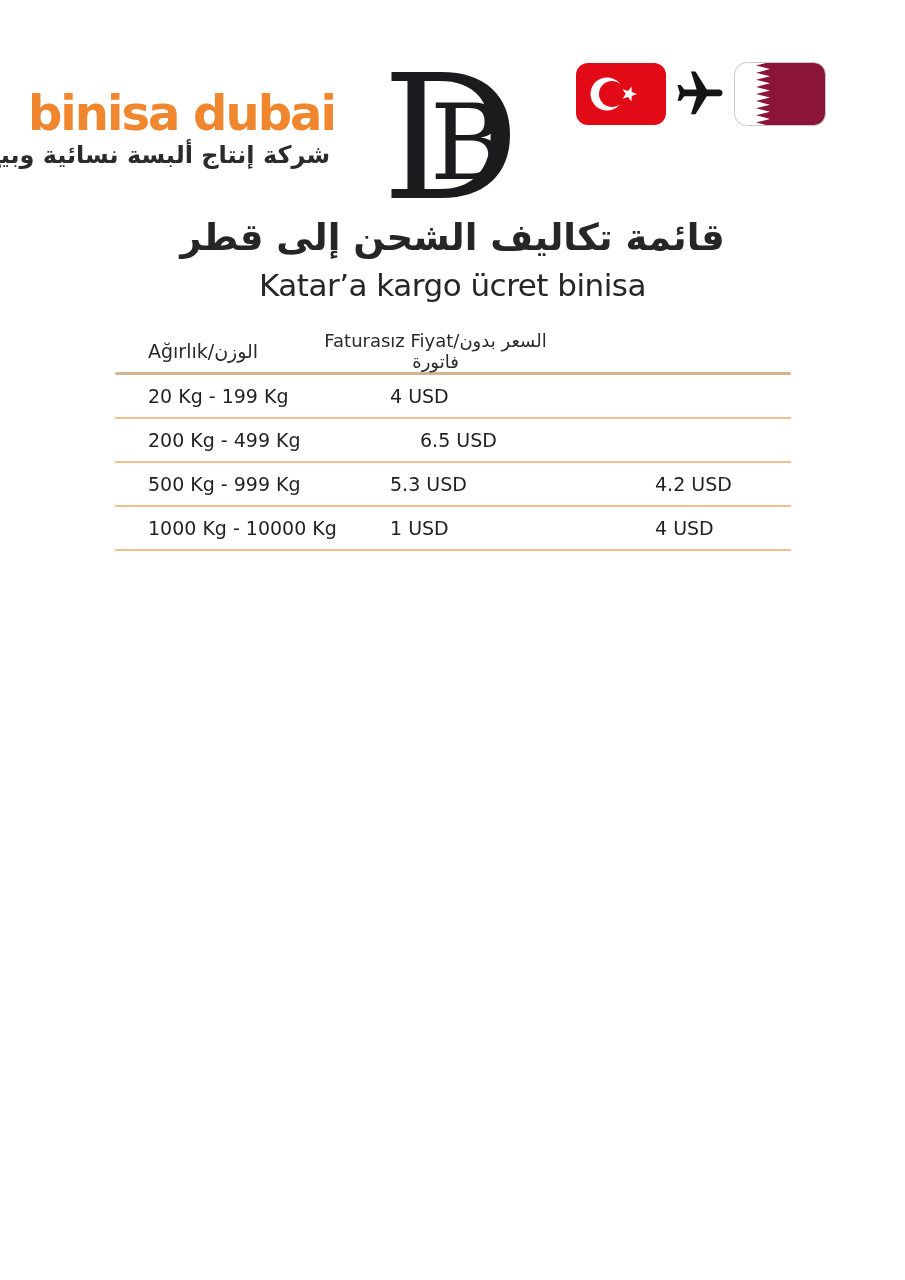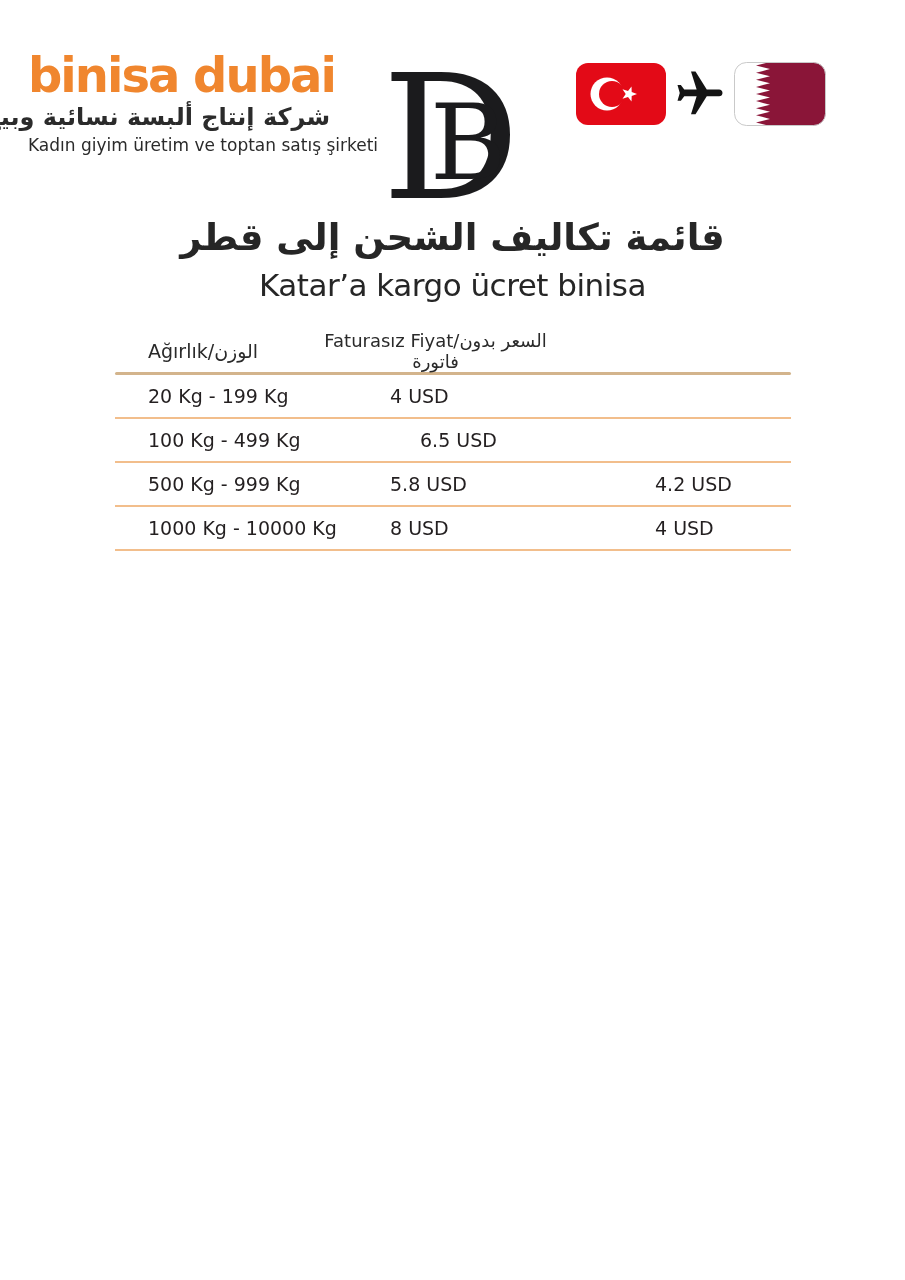--- a/index.html
+++ b/index.html
@@ -13,21 +13,21 @@
   }
   *{margin:0;padding:0;box-sizing:border-box;}
   html,body{background:#ffffff;}
   body{font-family:"DejaVu Sans","Liberation Sans",sans-serif;color:var(--text-dark,#231F20);}
   .page{position:relative;width:905px;height:1280px;background:#ffffff;overflow:hidden;}
 
   
   .brand{position:absolute;left:28px;top:50px;width:302px;text-align:center;}
   .brand-name{
     font-size:48px;font-weight:bold;letter-spacing:-2px;line-height:1.05;
-    color:var(--brand-orange,#F0862E);text-align:left;white-space:nowrap;
+    color:var(--brand-orange,#F0862E);text-align:left;white-space:nowrap;margin-top:38px;
   }
   .brand-ar{font-size:24px;font-weight:bold;color:#2b2b2b;margin-top:3px;direction:rtl;white-space:nowrap;}
   .brand-tr{font-size:17px;color:#2b2b2b;margin-top:4px;white-space:nowrap;}
 
   
   .monogram{position:absolute;left:386px;top:46px;width:152px;height:170px;}
   .monogram text{font-family:"DejaVu Serif","Liberation Serif",serif;fill:#1b1b1d;}
 
   
   .route{position:absolute;left:576px;top:62px;display:flex;align-items:center;gap:7px;}
@@ -59,21 +59,20 @@
   .c-noinv{padding-left:110px;white-space:nowrap;}
 </style>
 </head>
 <body>
 
 <div class="page">
 
   <div class="brand">
     <div class="brand-name">binisa dubai</div>
     <div class="brand-ar">شركة إنتاج ألبسة نسائية وبيع بالجملة</div>
-    <div class="brand-tr">Kadın giyim üretim ve toptan satış şirketi</div>
   </div>
 
   <div class="monogram">
     <svg width="152" height="170" viewBox="0 0 152 170">
       <text x="-4" y="152" font-size="172">D</text>
       <text x="44" y="133" font-size="104">B</text>
     </svg>
   </div>
 
   <div class="route">
@@ -110,28 +109,28 @@
       <div class="th th-weight">Ağırlık/الوزن</div>
       <div class="th th-right">Faturasız Fiyat/السعر بدون فاتورة</div>
     </div>
     <div class="header-rule"></div>
 
     <div class="trow">
       <div class="c-weight">20 Kg - 199 Kg</div>
       <div class="c-inv">4 USD</div>
     </div>
     <div class="trow">
-      <div class="c-weight">100 Kg - 499 Kg</div>
+      <div class="c-weight">200 Kg - 499 Kg</div>
       <div class="c-noinv">6.5 USD</div>
     </div>
     <div class="trow">
       <div class="c-weight">500 Kg - 999 Kg</div>
-      <div class="c-inv">5.8 USD</div>
+      <div class="c-inv">5.3 USD</div>
       <div class="c-noinv">4.2 USD</div>
     </div>
     <div class="trow">
       <div class="c-weight">1000 Kg - 10000 Kg</div>
-      <div class="c-inv">8 USD</div>
+      <div class="c-inv">1 USD</div>
       <div class="c-noinv">4 USD</div>
     </div>
   </section>
 
 </div>
 
 </body></html>

